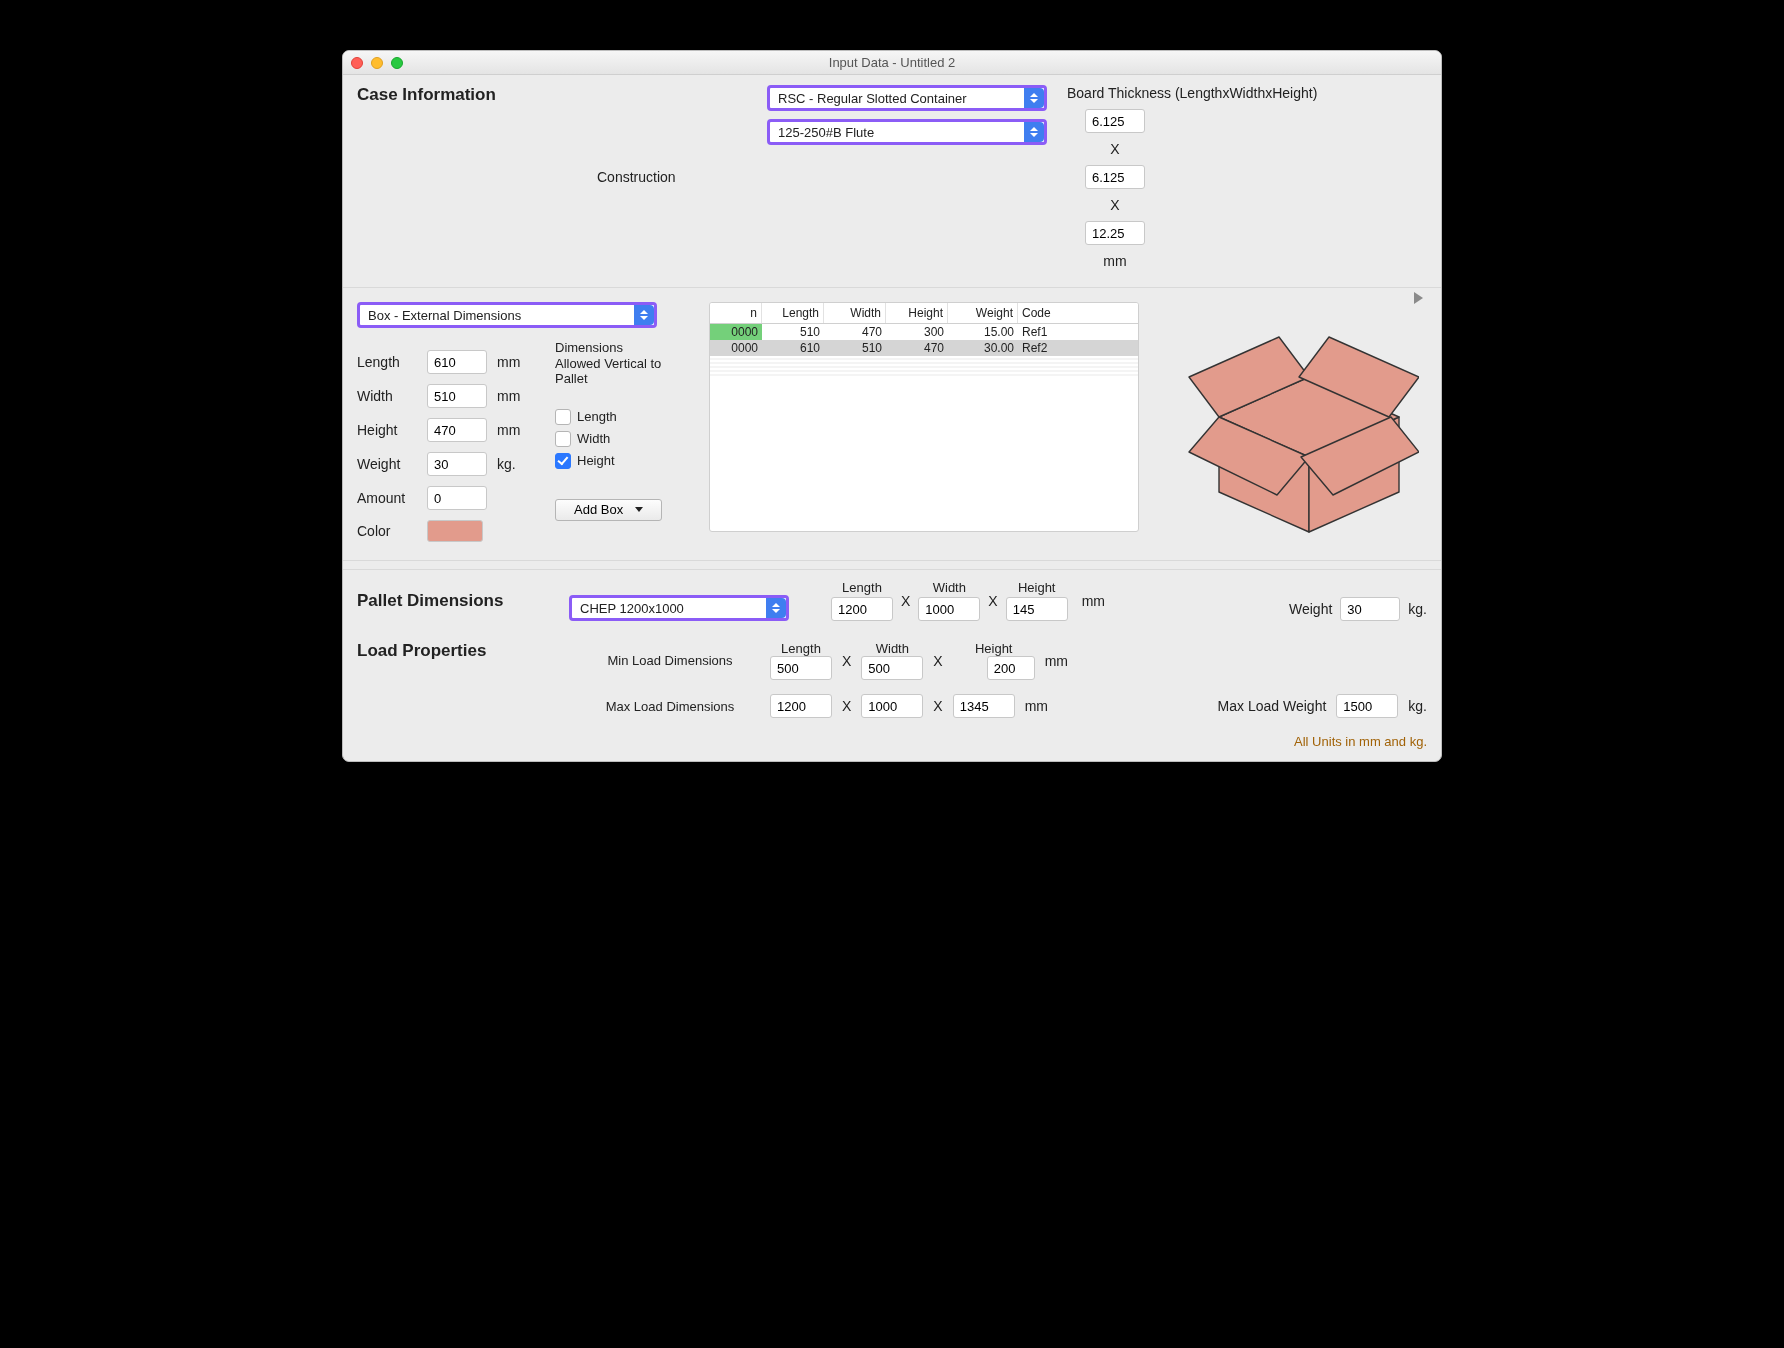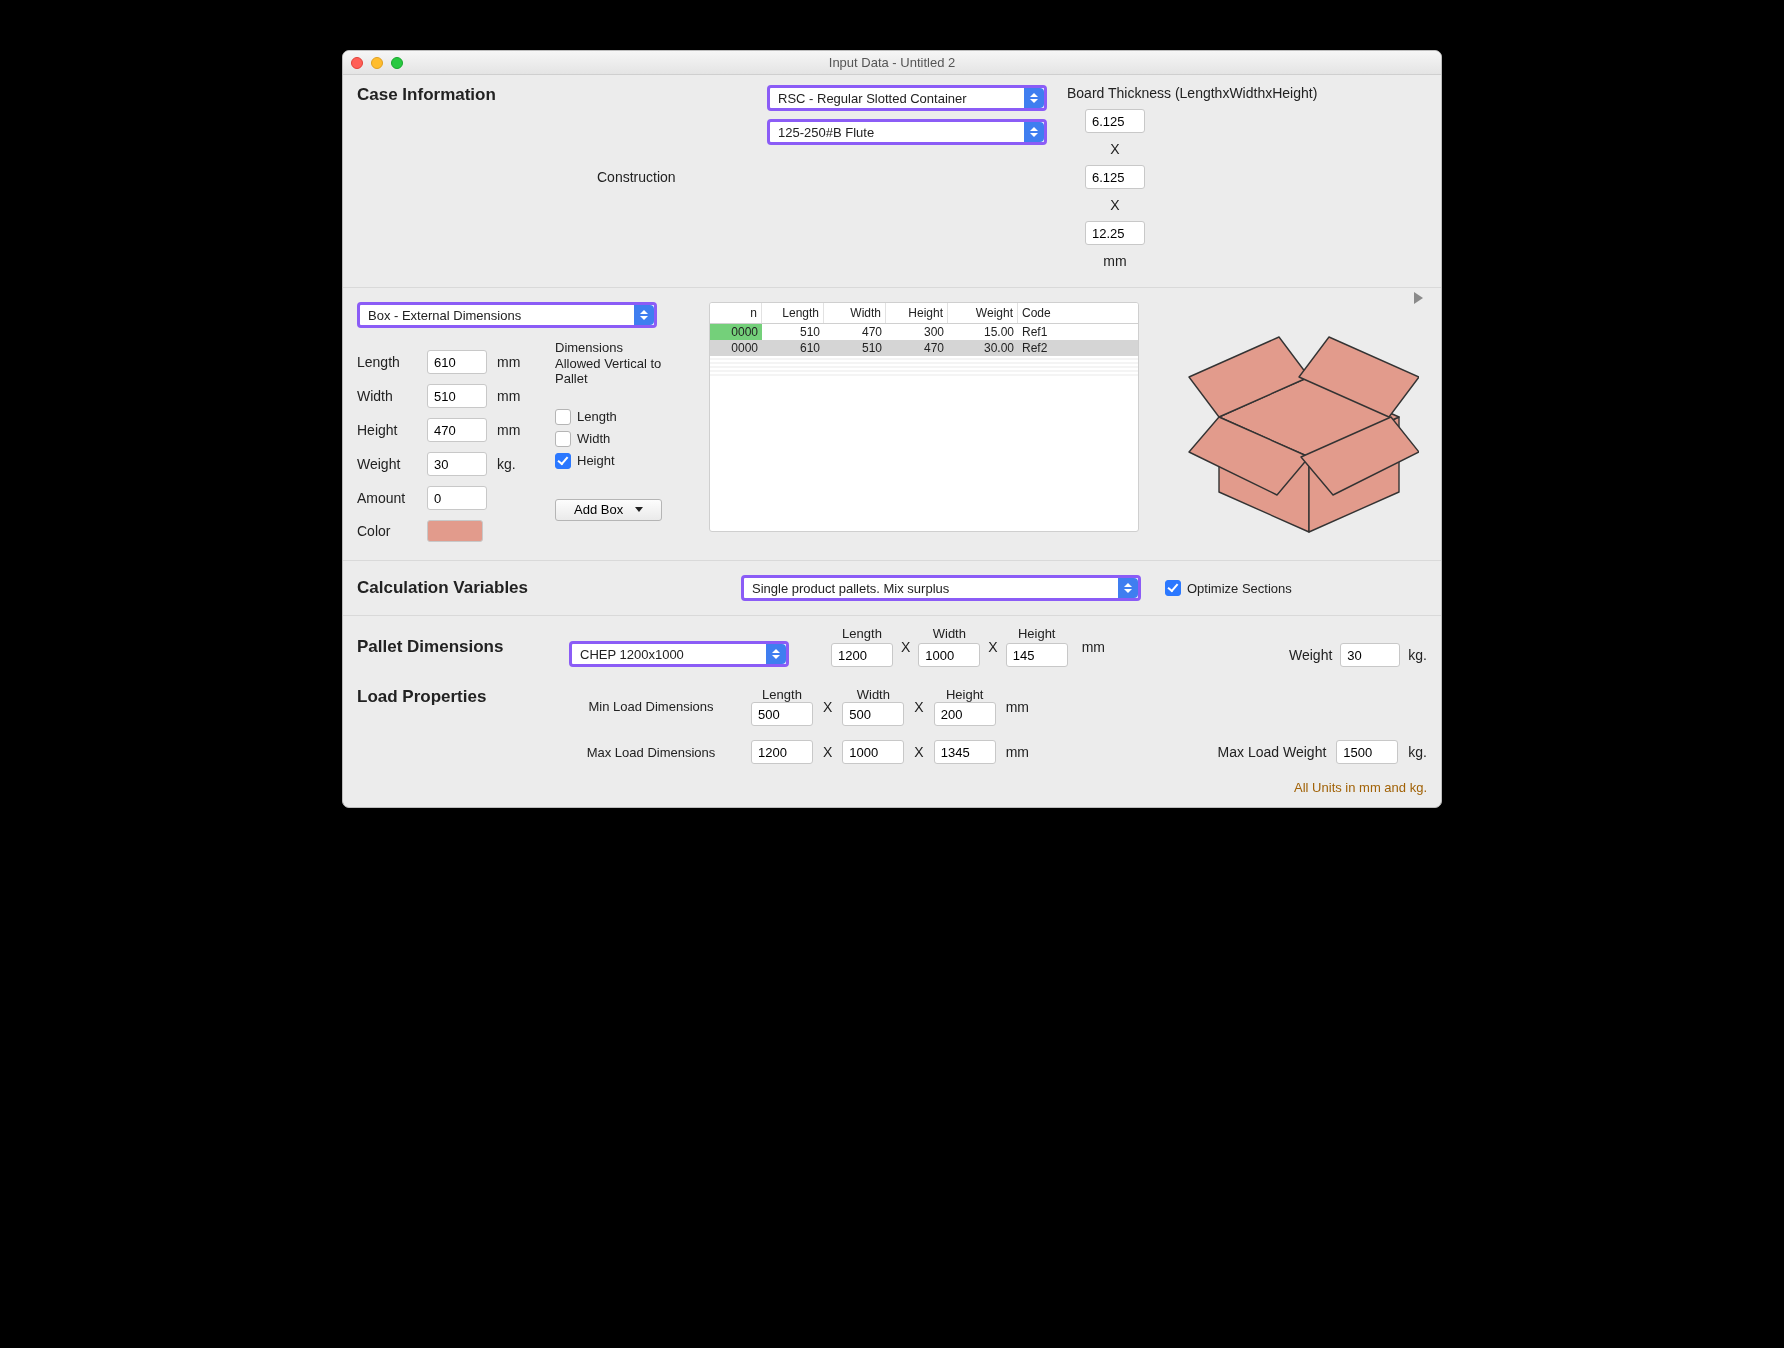--- a/index.html
+++ b/index.html
@@ -124,21 +124,21 @@
   .calcvars .dropdown { width: 400px; }
   .calcvars .chkline { margin: 0; }
   .hr2 { height: 1px; background: #d9d9d9; margin: 8px -14px 0 -14px; }
   
   .pallet { display: grid; grid-template-columns: 200px 250px auto 1fr; gap: 12px; align-items: end; padding: 10px 0; }
   .triple { display: flex; align-items: center; gap: 8px; }
   .triple .col { display:flex; flex-direction:column; align-items:center; gap:2px; }
   .triple .col .hdr { font-size: 13px; }
   .weightgrp { display: flex; align-items: center; gap: 8px; justify-content: flex-end; }
   
-  .loadprops { display: grid; grid-template-columns: 200px 1fr; gap: 4px; padding: 10px 0 6px 0; }
+  .loadprops { display: grid; grid-template-columns: 200px 1fr; gap: 23px; padding: 10px 0 6px 0; }
   .lp-rows { display:flex; flex-direction: column; gap: 14px; }
   .lp-row { display:flex; align-items:center; gap:10px; }
   .lp-row .lbl { width: 180px; text-align: center; font-size: 13px; }
   .units-note { text-align: right; font-size: 13px; color: #a16207; padding-top: 10px; }
 </style>
 </head>
 <body>
 
 <div class="window">
   <div class="titlebar">
@@ -372,31 +372,20 @@
             <polygon points="60,110 30,145 118,188 150,150"></polygon>
 
             <polygon points="150,150 182,188 268,145 240,110" transform="translate(-8,0)"></polygon>
           </g>
         </svg>
       </div>
     </div>
 
     <div class="hr"></div>
 
-    <div class="calcvars">
-      <div class="section-title" style="width:360px;">Calculation Variables</div>
-      <div class="dropdown">
-        <span>Single product pallets. Mix surplus</span>
-        <span class="caret"></span>
-      </div>
-      <div class="chkline">
-        <span class="chk checked"></span>
-        <span>Optimize Sections</span>
-      </div>
-    </div>
 
     <div class="hr2"></div>
 
     <div class="pallet">
       <div class="section-title" style="align-self:center;">Pallet Dimensions</div>
       <div style="align-self:end;">
         <div class="dropdown" style="width:220px;">
           <span>CHEP 1200x1000</span>
           <span class="caret"></span>
         </div>
@@ -435,21 +424,21 @@
             <input class="inp" style="width: 62px;" value="500">
           </div>
           <span>X</span>
           <div class="col" style="display:flex;flex-direction:column;align-items:center;">
             <span class="hdr" style="font-size:13px;">Width</span>
             <input class="inp" style="width: 62px;" value="500">
           </div>
           <span>X</span>
           <div class="col" style="display:flex;flex-direction:column;align-items:center;">
             <span class="hdr" style="font-size:13px;">Height</span>
-            <input class="inp" style="width: 62px;" value="200">
+            <input class="inp" style="width: 48px; margin-left: 34px;" value="200">
           </div>
           <span>mm</span>
         </div>
         <div class="lp-row">
           <span class="lbl">Max Load Dimensions</span>
           <input class="inp" style="width: 62px;" value="1200">
           <span>X</span>
           <input class="inp" style="width: 62px;" value="1000">
           <span>X</span>
           <input class="inp" style="width: 62px;" value="1345">

